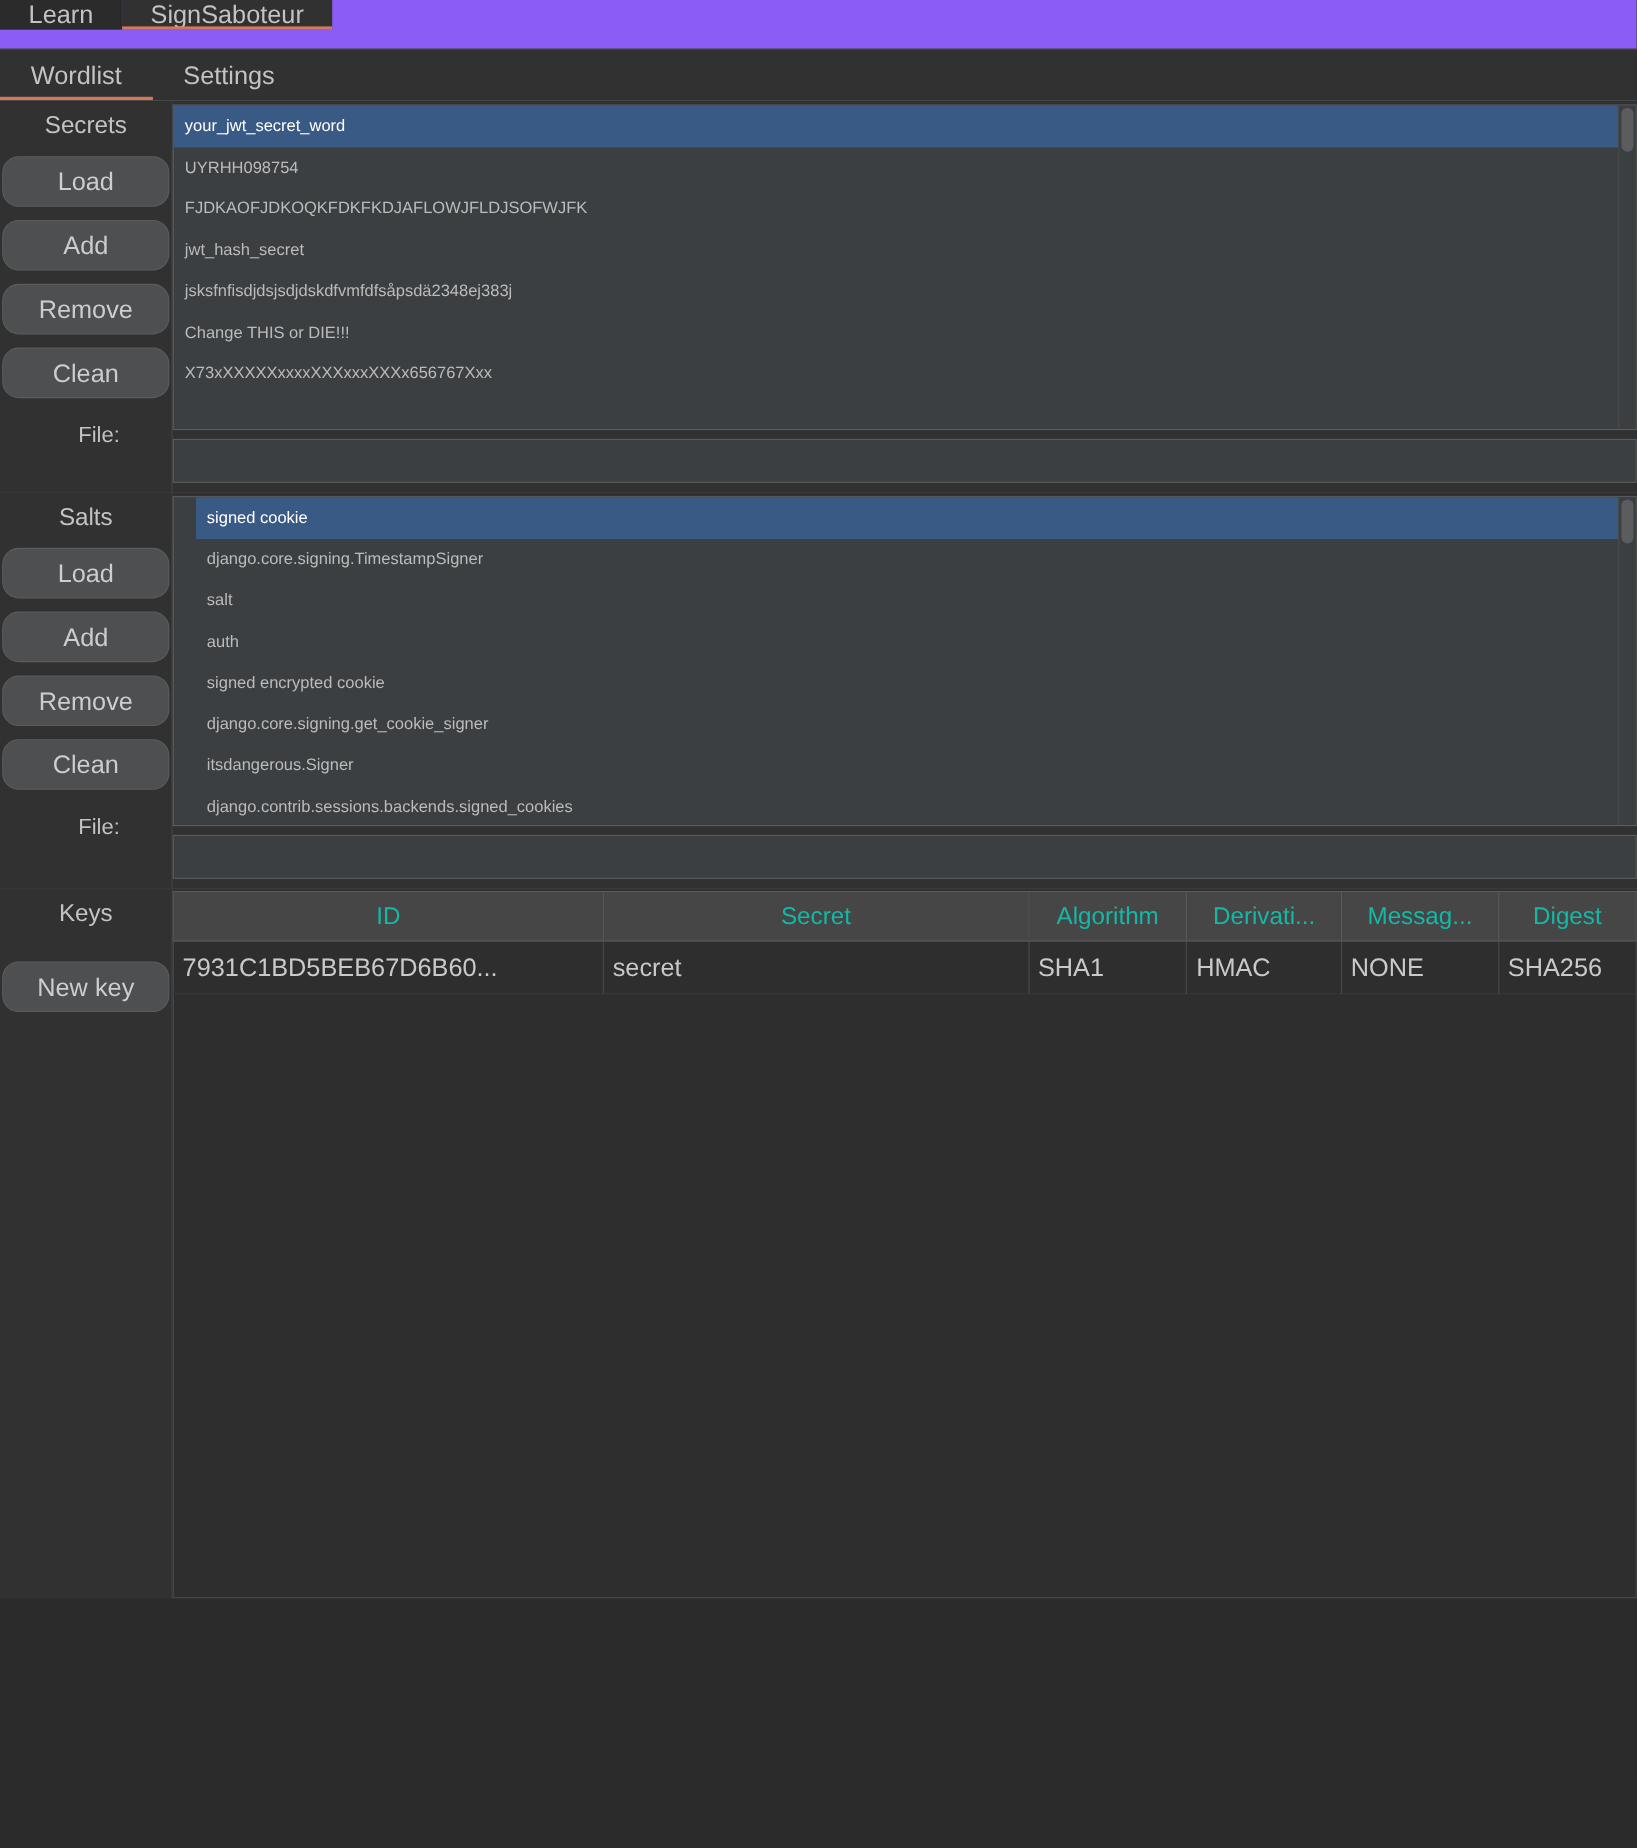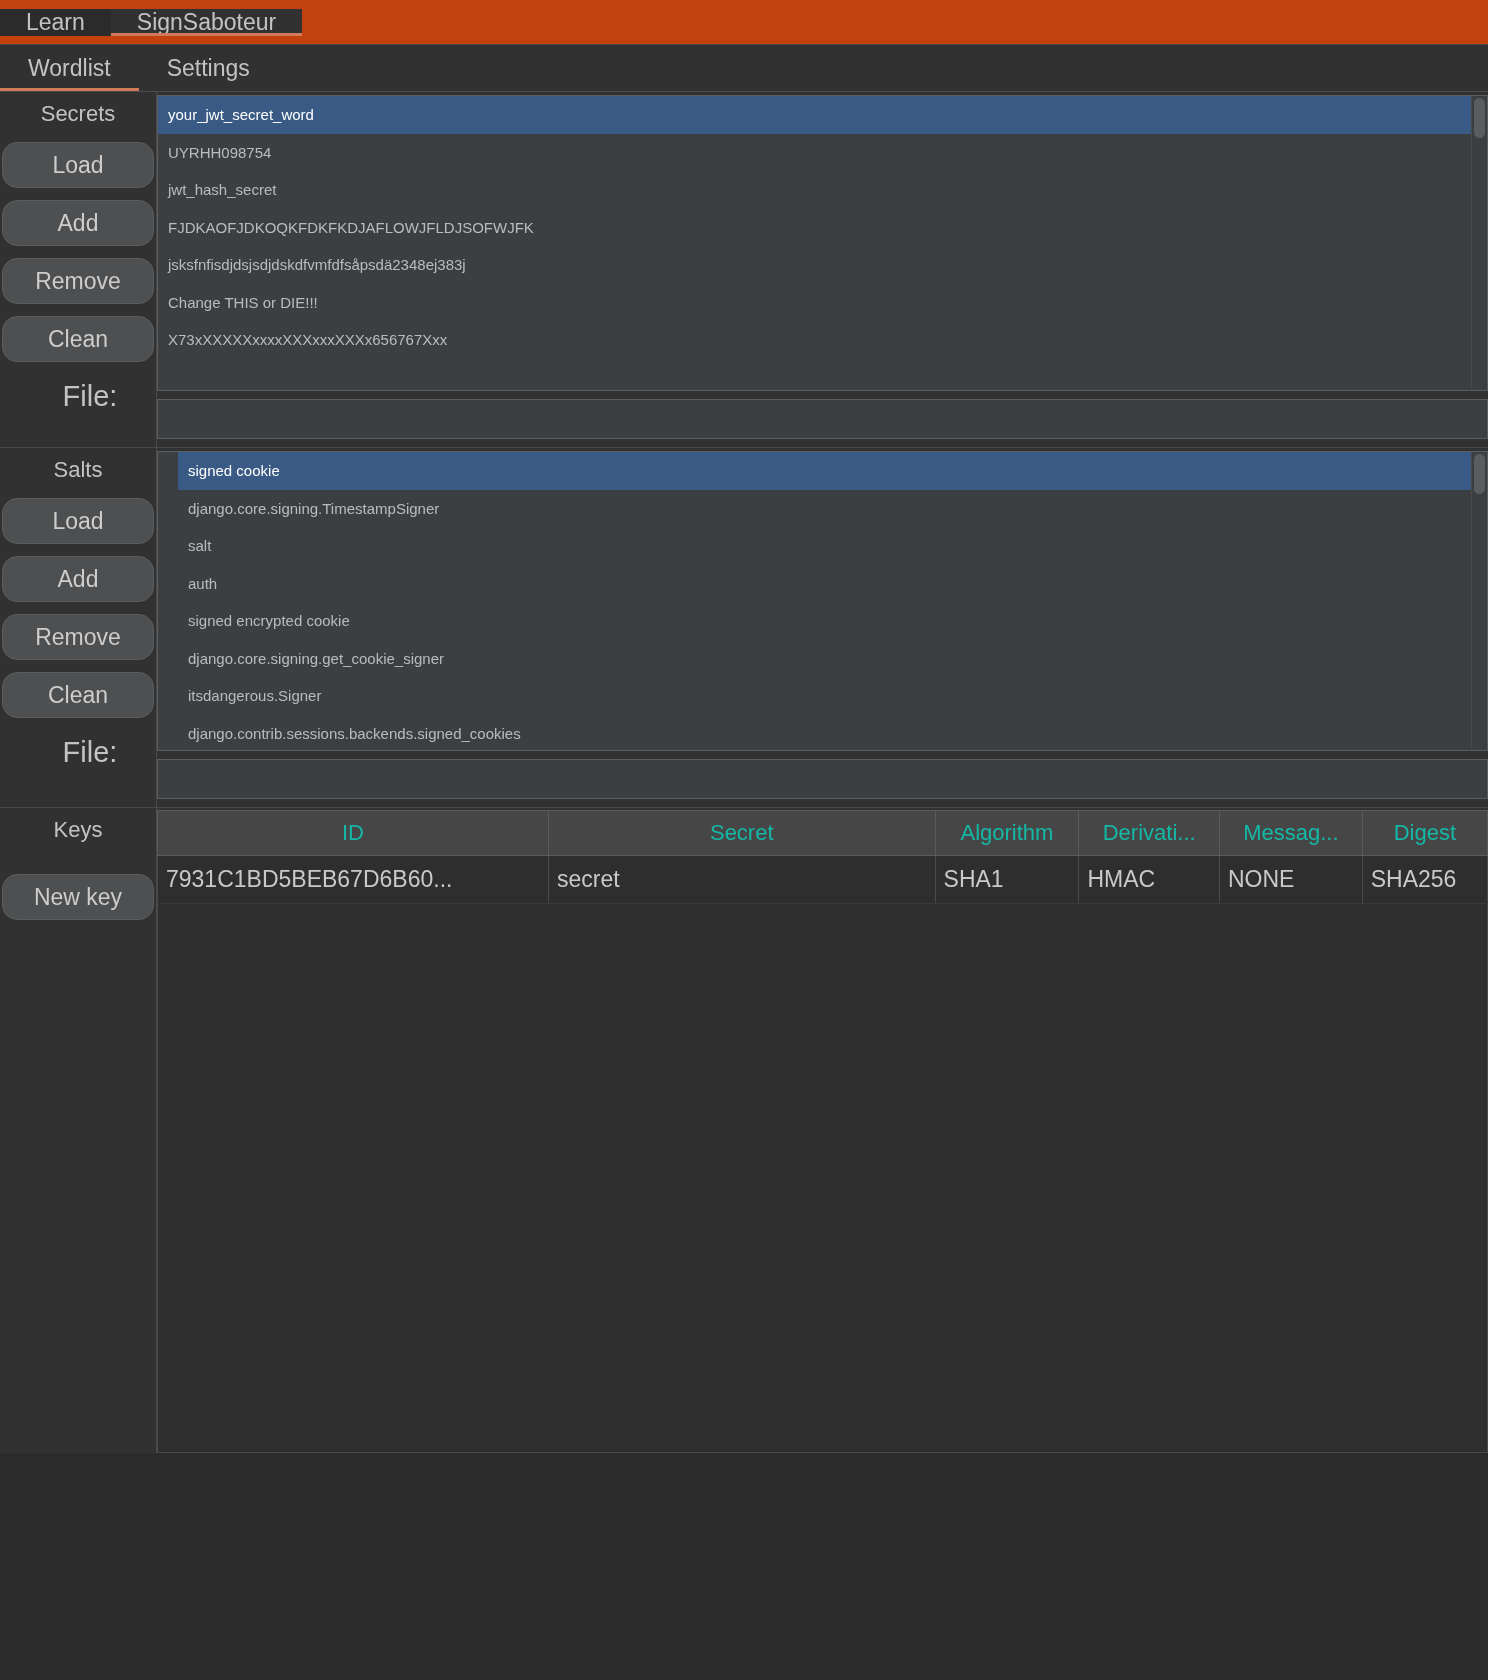--- a/index.html
+++ b/index.html
@@ -8,23 +8,23 @@
     height: 1680px;
     background: #2b2b2b;
     font-family: "Liberation Sans", sans-serif;
     overflow: hidden;
   }
   body { color: #bbbbbb; }
 
   
   .tabbar-top {
     height: 45px;
-    background: #c2410c;
-    display: flex;
-    align-items: center;
+    background: #8b5cf6;
+    display: flex;
+    align-items: flex-start;
     border-bottom: 1px solid #4a4a4a;
   }
   .tabbar-top .tab {
     display: flex;
     align-items: center;
     justify-content: center;
     padding: 0 26px;
     font-size: 23px;
     color: #c3c3c3;
     position: relative;
@@ -110,21 +110,21 @@
     align-items: center;
     justify-content: center;
     cursor: pointer;
   }
 
   .file-label {
     height: 56px;
     display: flex;
     align-items: center;
     justify-content: center;
-    font-size: 29px;
+    font-size: 20px;
     color: #c3c3c3;
     padding-left: 24px;
   }
 
   
   .listwrap {
     position: relative;
     margin: 3px 0 0 0;
     display: flex;
     background: #3c3f41;
@@ -277,22 +277,22 @@
     <div class="btn">Add</div>
     <div class="btn">Remove</div>
     <div class="btn">Clean</div>
     <div class="file-label">File:</div>
   </div>
   <div class="sect-right">
     <div class="listwrap">
       <div class="list" id="secrets-list">
           <div class="list-item selected">your_jwt_secret_word</div>
           <div class="list-item">UYRHH098754</div>
+          <div class="list-item">FJDKAOFJDKOQKFDKFKDJAFLOWJFLDJSOFWJFK</div>
           <div class="list-item">jwt_hash_secret</div>
-          <div class="list-item">FJDKAOFJDKOQKFDKFKDJAFLOWJFLDJSOFWJFK</div>
           <div class="list-item">jsksfnfisdjdsjsdjdskdfvmfdfsåpsdä2348ej383j</div>
           <div class="list-item">Change THIS or DIE!!!</div>
           <div class="list-item">X73xXXXXXxxxxXXXxxxXXXx656767Xxx</div>
         </div>
       <div class="scrollbar">
         <div class="thumb"></div>
       </div>
     </div>
     <div class="file-row">
       <input class="file-input" type="text" value="" style="">

